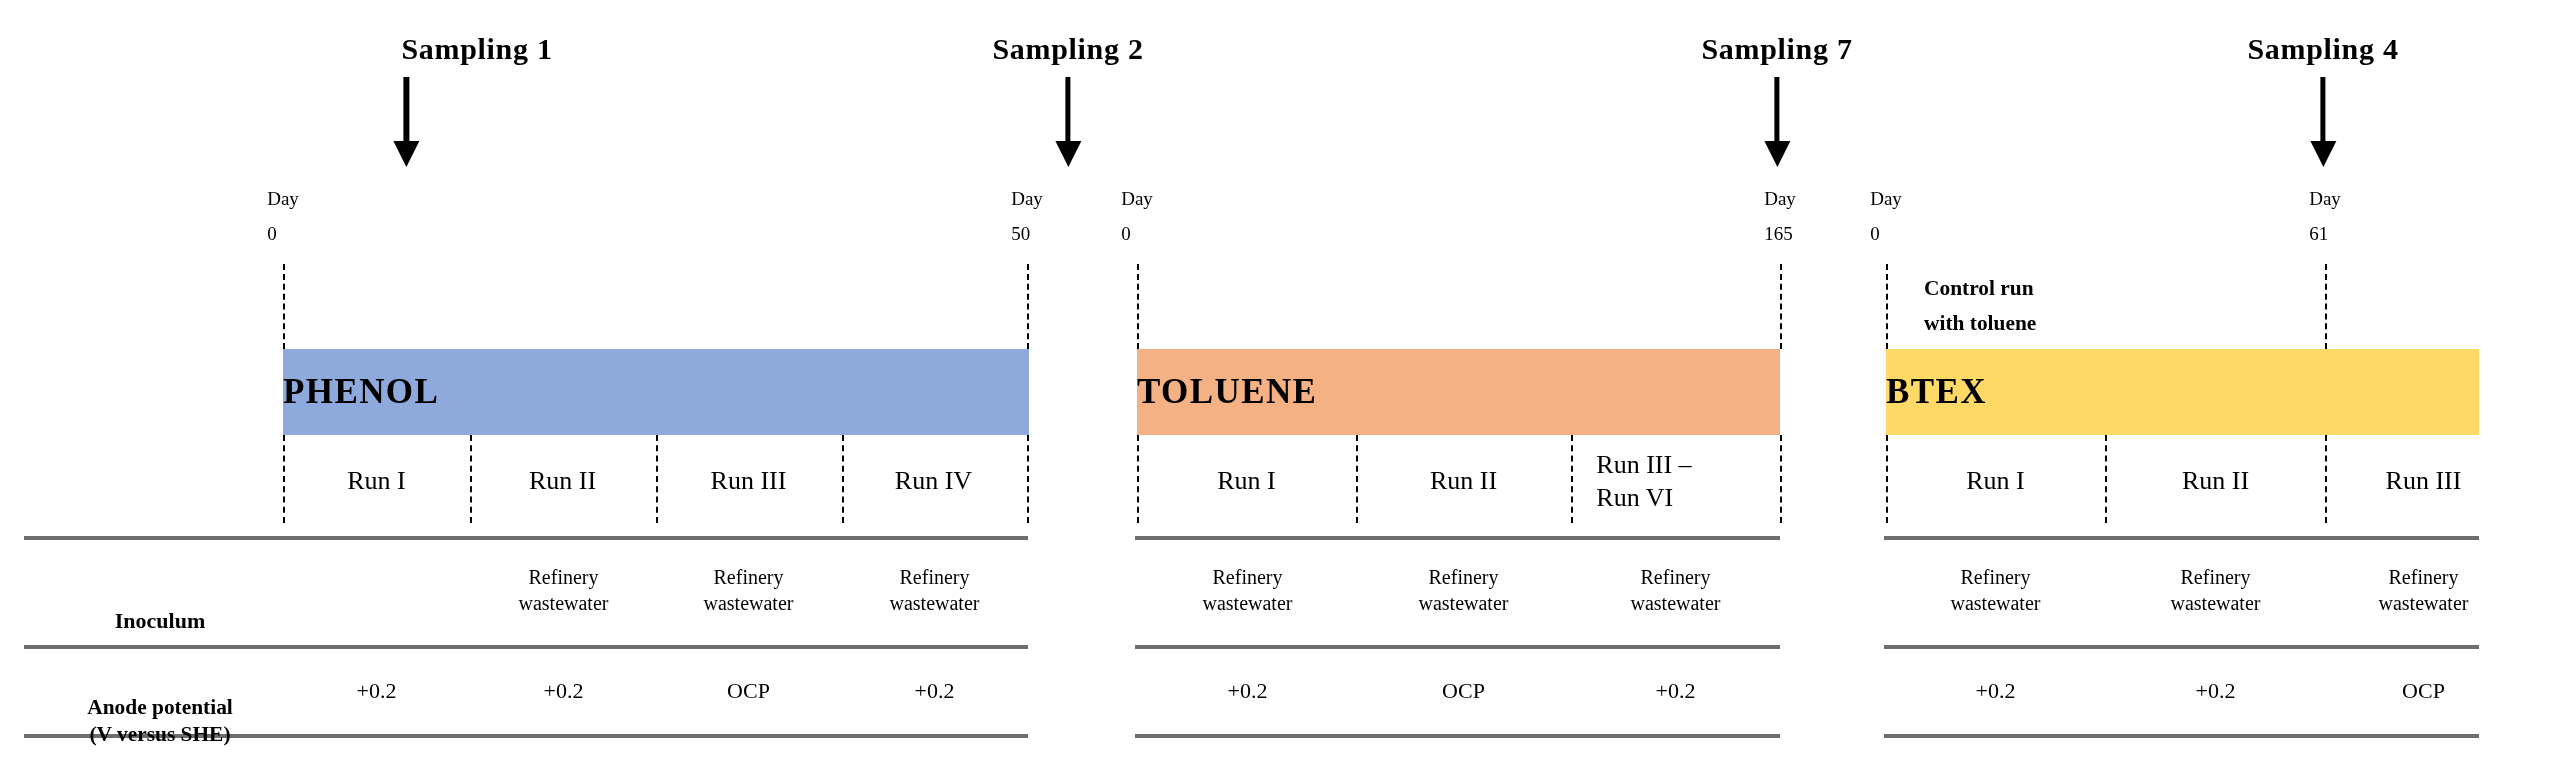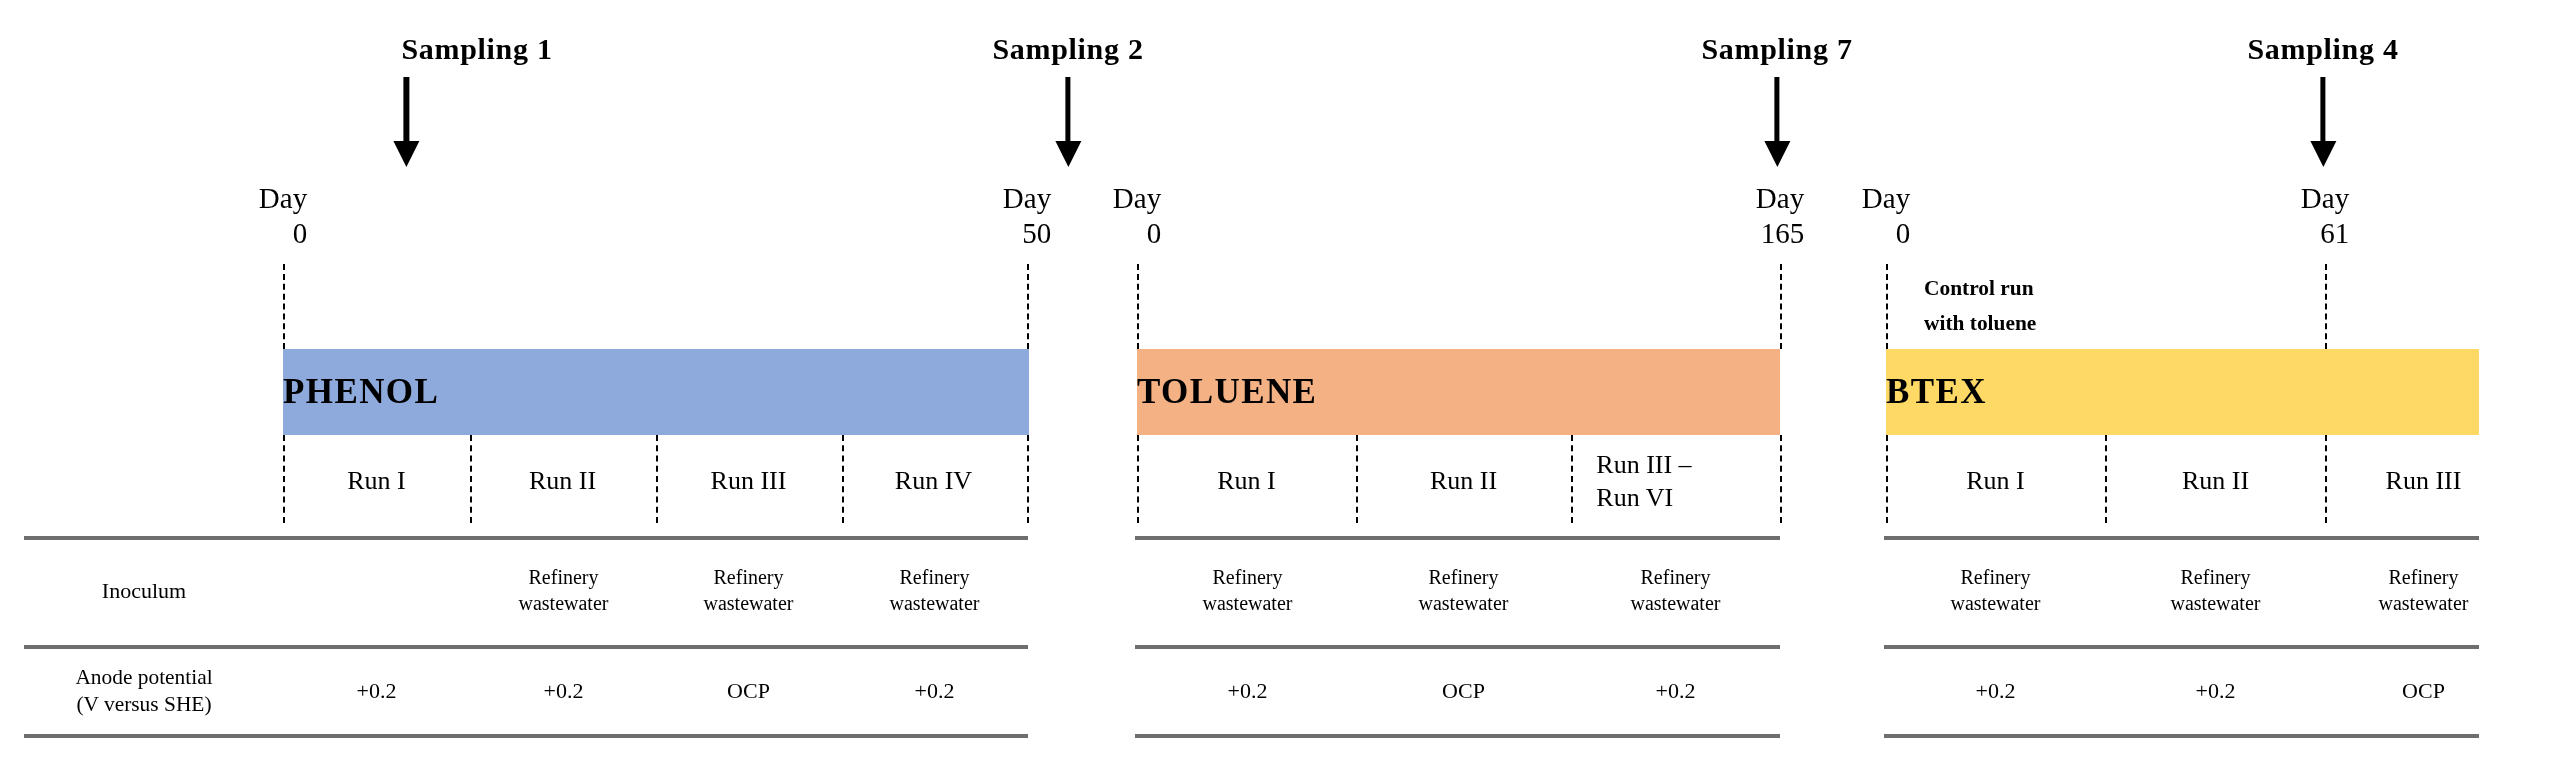--- a/index.html
+++ b/index.html
@@ -13,44 +13,44 @@
   }
   
   .sampling{position:absolute;top:32px;transform:translateX(-50%);text-align:center;}
   .sampling-label{font-weight:700;font-size:30px;white-space:nowrap;letter-spacing:0.7px;}
   .arrow{margin:11px auto 0;width:28px;}
   .arrow-shaft{width:5.5px;height:64px;background:#000;margin:0 auto;}
   .arrow-head{width:0;height:0;margin:0 auto;
     border-left:13px solid transparent;border-right:13px solid transparent;
     border-top:26px solid #000;}
   
-  .day{position:absolute;top:181px;transform:translateX(-50%);text-align:right;
-    font-size:29px;line-height:35px;white-space:nowrap;}
+  .day{position:absolute;top:181px;transform:translateX(-50%);text-align:left;
+    font-size:19px;line-height:35px;white-space:nowrap;}
   
   .vdash{position:absolute;width:0;border-left:2.1px dashed #000;}
   .vdash.upper{top:264px;height:85px;}
   .vdash.lower{top:435px;height:88px;}
   
   .bar{position:absolute;top:349px;height:86px;display:flex;align-items:center;}
   .bar-title{font-weight:700;font-size:35px;letter-spacing:1.4px;white-space:nowrap;}
   
   .run-cell{position:absolute;top:437px;height:87px;width:193px;
     display:flex;align-items:center;justify-content:center;
     font-size:26px;line-height:33px;text-align:right;white-space:pre-line;}
   
   .control-note{position:absolute;left:1924px;top:271px;
     font-size:21.4px;line-height:35px;white-space:pre-line;font-weight:bold;}
   
   .hline{position:absolute;height:3.5px;background:#6e6e6e;}
   .tcell{position:absolute;width:207px;display:flex;align-items:center;justify-content:center;
     text-align:center;white-space:pre-line;}
   .row1{top:540px;height:101px;font-size:20px;line-height:25.6px;}
   .row2{top:650px;height:82px;font-size:22px;}
-  .rowhead{position:absolute;left:16px;width:256px;display:flex;align-items:center;justify-content:center;
-    text-align:center;font-weight:400;white-space:pre-line;}
+  .rowhead{position:absolute;left:32px;width:256px;display:flex;align-items:center;justify-content:center;
+    text-align:center;font-weight:700;white-space:pre-line;margin-top:30px;}
   .rowhead.h1{top:540px;height:101px;font-size:22px;line-height:28px;}
   .rowhead.h2{top:650px;height:82px;font-size:21.4px;line-height:27px;}
 </style>
 </head>
 <body>
 
 <div id="canvas">
 
   <div class="sampling" style="left:477px;">
     <div class="sampling-label">Sampling 1</div>

